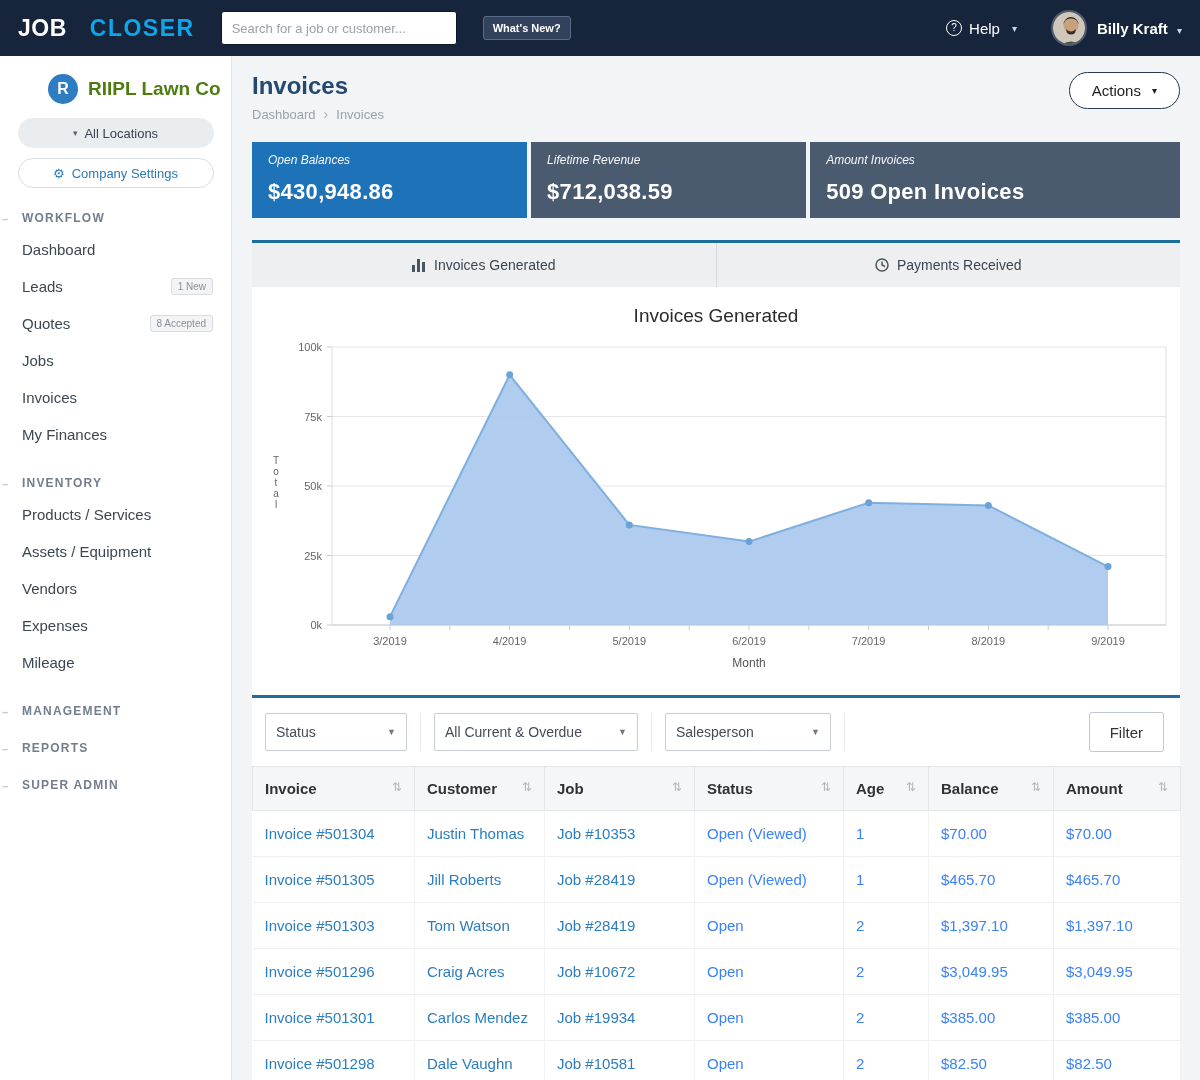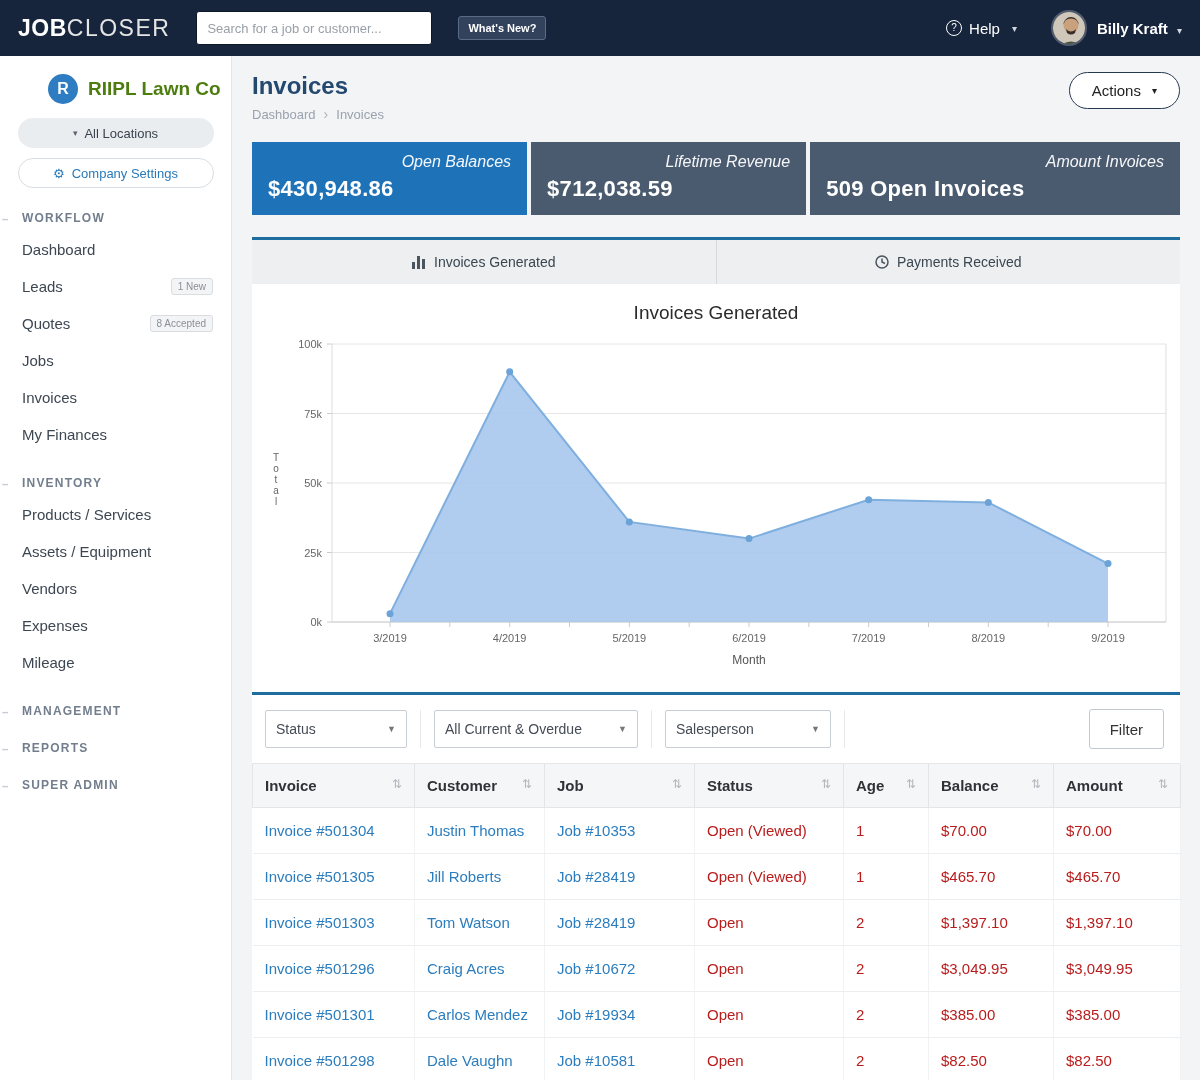--- a/index.html
+++ b/index.html
@@ -4,21 +4,21 @@
 <style>
   * { margin:0; padding:0; box-sizing:border-box; }
   html,body { width:1200px; height:1080px; overflow:hidden; background:#fff;
     font-family:"Liberation Sans","DejaVu Sans",sans-serif; }
 
   
   .topbar { height:56px; background:#16243c; display:flex; align-items:center;
     padding:0 18px; color:#fff; }
   .logo { font-size:23px; letter-spacing:.5px; margin-right:26px; white-space:nowrap; }
   .logo .b { font-weight:800; color:#fff; }
-  .logo .l { font-weight:400; color:#e5e5e5; letter-spacing:1.5px; }
+  .logo .l { font-weight:700; color:#0ea5e9; letter-spacing:1.5px;margin-left:23px; }
   .top-search { width:236px; height:34px; border:1px solid #0c1728; border-radius:3px;
     padding:8px 10px; font-size:13px; color:#333; outline:none; }
   .top-search::placeholder { color:#9aa0a8; }
   .whats-new { margin-left:26px; background:#32415c; border:1px solid #5a6b8a;
     color:#fff; font-size:11px; font-weight:700; padding:5px 9px; border-radius:3px;
     cursor:pointer; }
   .top-spacer { flex:1; }
   .help-group { display:flex; align-items:center; gap:7px; font-size:15px; cursor:pointer; }
   .q-circle { width:16px; height:16px; border:1.4px solid #fff; border-radius:50%;
     font-size:10px; line-height:13px; text-align:center; display:inline-block; }
@@ -60,21 +60,21 @@
   .breadcrumb { font-size:13px; color:#99a2ae; display:flex; gap:8px; align-items:center; }
   .breadcrumb .sep { color:#aab2bc; font-size:14px; }
   .actions-btn { margin-left:auto; background:#fff; border:1px solid #273951;
     border-radius:20px; padding:9px 22px; font-size:15px; color:#222; cursor:pointer;
     display:flex; align-items:center; gap:6px; }
   .actions-btn .caret { color:#222; }
 
   
   .stat-cards { display:flex; gap:4px; margin-top:20px; }
   .stat-card { padding:11px 16px 13px 16px; color:#fff; }
-  .stat-card .lbl { font-size:16px; font-style:italic; margin-bottom:5px; opacity:.95;text-align:right; }
+  .stat-card .lbl { font-size:12px; font-style:italic; margin-bottom:12px; opacity:.95; }
   .stat-card .val { font-size:22px; font-weight:800; letter-spacing:.3px; }
   .stat-card.c0 { flex:1 1 0; background:#1d72b8; }
   .stat-card.c1 { flex:1 1 0; background:#4a5b70; }
   .stat-card.c2 { flex:1.39 1 0; background:#4a5b70; }
 
   
   .panel { margin-top:22px; border-top:3px solid #1d6d9e; }
   .tabs { display:flex; background:#edeff1; height:44px; }
   .tab { flex:1; display:flex; align-items:center; justify-content:center; gap:8px;
     font-size:14px; color:#3a4650; cursor:pointer; }
@@ -103,21 +103,21 @@
   .select.w-sales { width:166px;gap:33px; }
   .filter-btn { height:40px; padding:0 20px; background:#fff; border:1px solid #c2c8cf;
     border-radius:3px; font-size:15px; color:#333; cursor:pointer; }
 
   
   table.inv { width:100%; border-collapse:collapse; table-layout:fixed; background:#fff; }
   .inv th { background:#f5f6f7; text-align:left; font-size:15px; font-weight:700;
     color:#2f3337; padding:13px 12px; border:1px solid #e2e6e9; border-top:none;
     cursor:pointer; }
   .inv th .sort { float:right; color:#b0b6bd; font-size:12px; font-weight:400; }
-  .inv td { font-size:15px; color:#b91c1c; padding:14px 12px; border-bottom:1px solid #eceef0;
+  .inv td { font-size:15px; color:#3b82f6; padding:14px 12px; border-bottom:1px solid #eceef0;
     border-right:1px solid #f0f2f4; background:#fff; white-space:nowrap; overflow:hidden; }
   .inv td.linkcell { color:#2b7dbe; }
   .inv td a { color:#2b7dbe; text-decoration:none; cursor:pointer; }
 </style>
 </head>
 <body>
 
 <header class="topbar">
   <div class="logo">
     <span class="b">JOB</span><span class="l">CLOSER</span>

